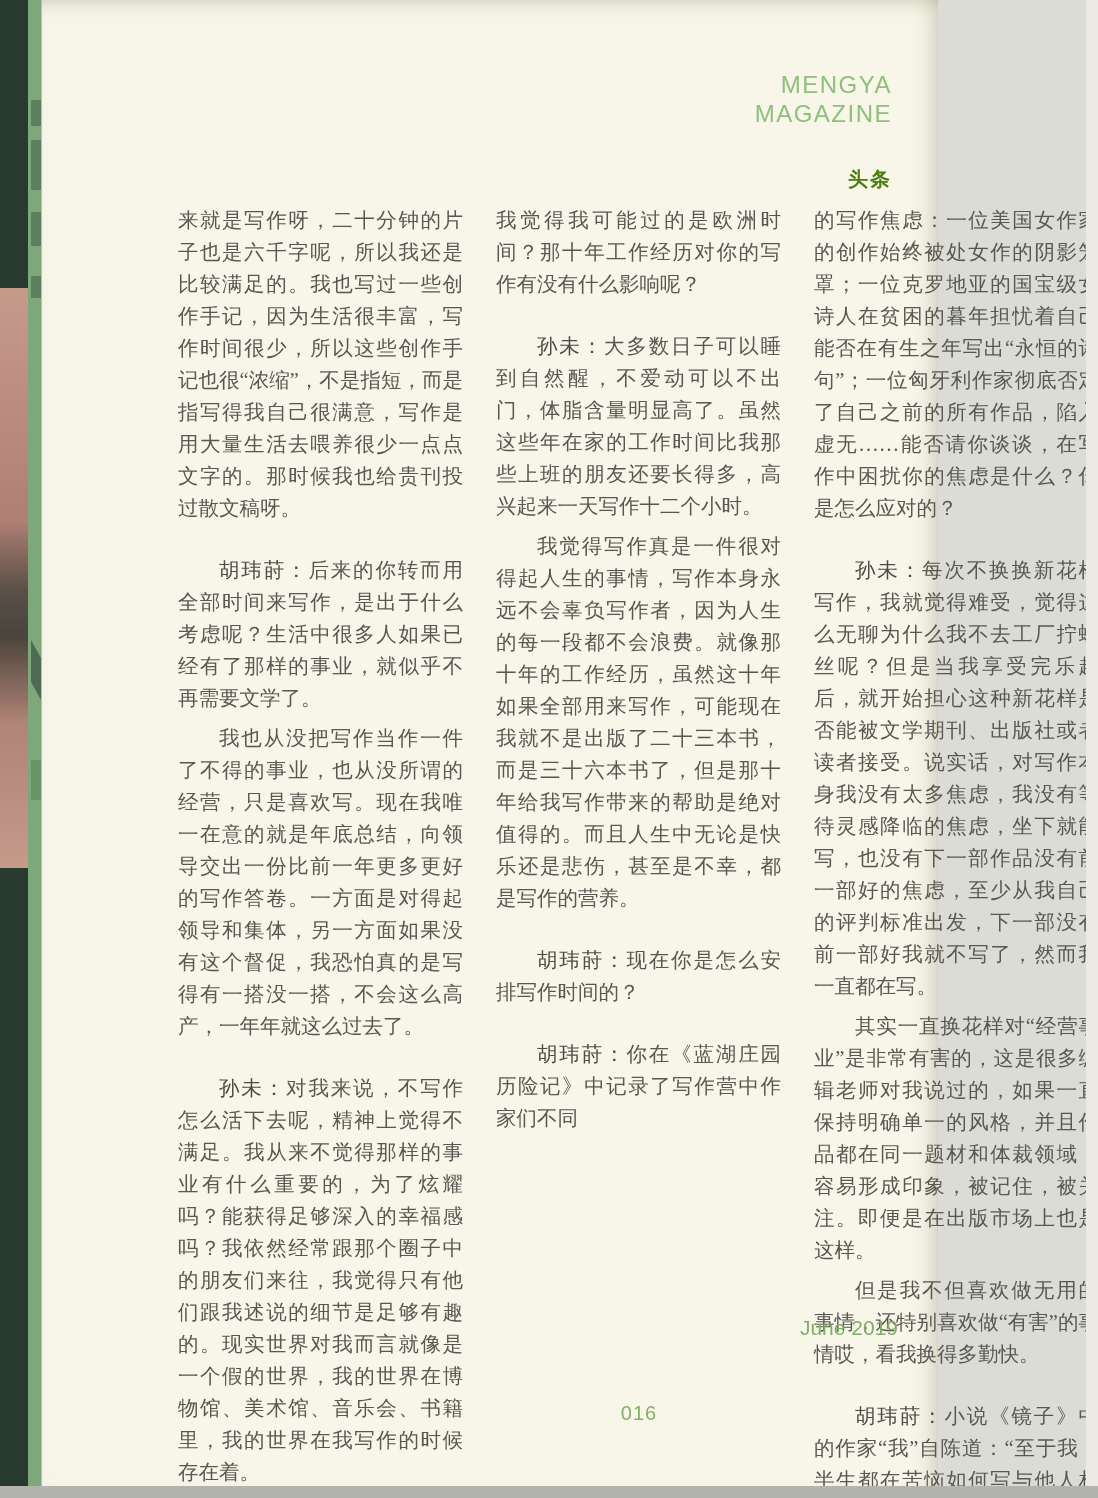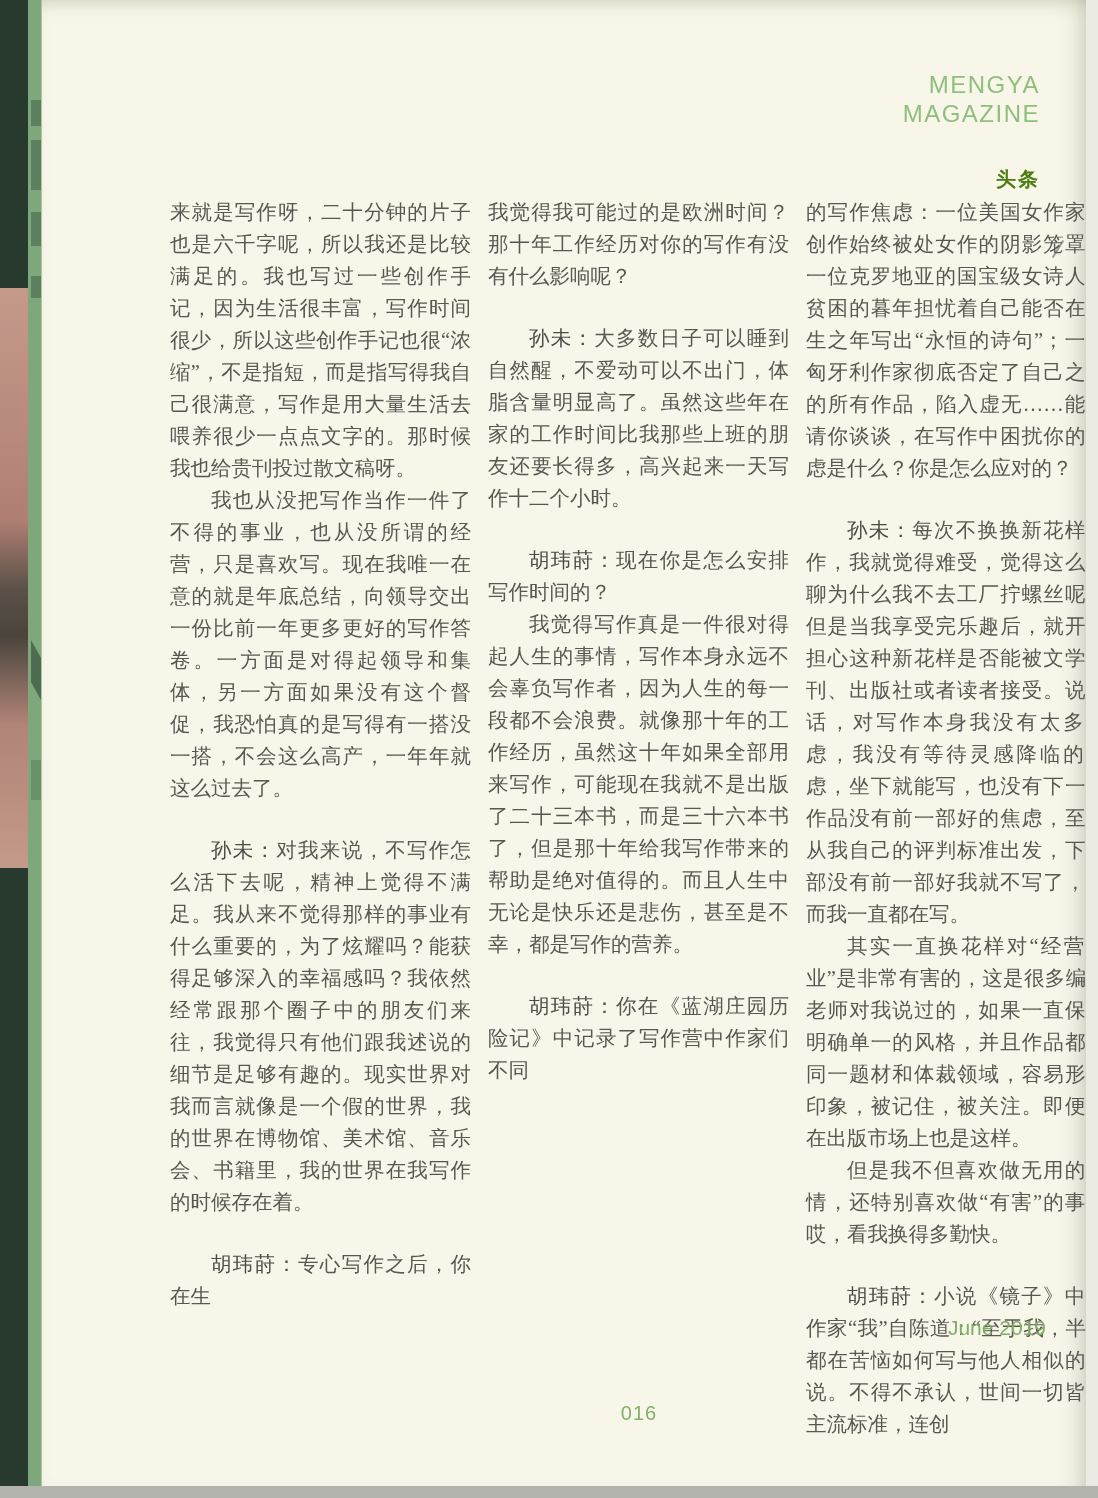--- a/index.html
+++ b/index.html
@@ -3,21 +3,21 @@
 <meta charset="utf-8">
 <style>
   html,body{margin:0;padding:0;}
   body{
     width:1098px;height:1498px;position:relative;overflow:hidden;
     background:#dddddad8;background:#dcdcd6;
     font-family:"Liberation Serif","DejaVu Serif",serif;
   }
   
   .page{
-    position:absolute;left:42px;top:0;width:1044px;height:1488px;
+    position:absolute;left:42px;top:0;width:896px;height:1488px;
     background:#f8f6e9;
     box-shadow:inset -18px 0 26px -18px rgba(120,120,100,.45), inset 0 14px 22px -16px rgba(150,150,120,.5);
   }
   .photo-right-edge{position:absolute;right:0;top:0;width:12px;height:1498px;background:#eceae2;}
   .bottom-table{position:absolute;left:0;bottom:0;width:1098px;height:12px;background:#b3b4ae;}
   
   .spine-dark{position:absolute;left:0;top:0;width:28px;height:1498px;background:#273a2d;}
   .finger{position:absolute;left:0;top:288px;width:28px;height:580px;background:linear-gradient(180deg,#c59a8b,#b07f74 40%,#5a5148 52%,#4a443c 60%,#b08476 75%,#c49a8b);}
   .edge-green{position:absolute;left:28px;top:0;width:16px;height:1488px;background:#7ea87c;box-shadow:inset -3px 0 0 #a9c8a4;}
   .edge-mark{position:absolute;background:#5d7f60;width:10px;left:31px;}
@@ -31,21 +31,21 @@
     font-size:24px;line-height:29px;letter-spacing:1.5px;color:#8fbf7c;font-weight:400;
   }
   .section-label{
     margin-top:38px;font-family:"Liberation Sans","DejaVu Sans",sans-serif;
     font-size:20px;font-weight:700;color:#4d7c0f;letter-spacing:2px;
   }
   
   .columns{position:absolute;left:128px;top:196px;width:938px;display:flex;gap:17px;}
   .col{width:301px;flex:0 0 301px;}
   .para{
-    margin:0;font-size:20.5px;line-height:32px;color:#585751;
+    margin:8px;font-size:20.5px;line-height:32px;color:#585751;
     text-align:justify;text-justify:inter-ideograph;
   }
   .para.indent{text-indent:2em;}
   .para.gap{margin-top:30px;}
   .speaker{font-weight:400;color:#4c4b45;}
   
   .footer-num{
     position:absolute;left:128px;top:1402px;width:938px;text-align:center;
     font-family:"Liberation Sans","DejaVu Sans",sans-serif;font-size:20px;color:#82b169;letter-spacing:1px;
   }
@@ -77,29 +77,30 @@
       <div>MAGAZINE</div>
     </div>
     <div class="section-label">头条</div>
   </div>
 
   <div class="stray-mark"></div>
 
   <div class="columns">
     <div class="col">
         <p class="para">来就是写作呀，二十分钟的片子也是六千字呢，所以我还是比较满足的。我也写过一些创作手记，因为生活很丰富，写作时间很少，所以这些创作手记也很“浓缩”，不是指短，而是指写得我自己很满意，写作是用大量生活去喂养很少一点点文字的。那时候我也给贵刊投过散文稿呀。</p>
+        <p class="para indent gap"><span class="speaker">胡玮莳：</span>后来的你转而用全部时间来写作，是出于什么考虑呢？生活中很多人如果已经有了那样的事业，就似乎不再需要文学了。</p>
         <p class="para indent">我也从没把写作当作一件了不得的事业，也从没所谓的经营，只是喜欢写。现在我唯一在意的就是年底总结，向领导交出一份比前一年更多更好的写作答卷。一方面是对得起领导和集体，另一方面如果没有这个督促，我恐怕真的是写得有一搭没一搭，不会这么高产，一年年就这么过去了。</p>
         <p class="para indent gap"><span class="speaker">孙未：</span>对我来说，不写作怎么活下去呢，精神上觉得不满足。我从来不觉得那样的事业有什么重要的，为了炫耀吗？能获得足够深入的幸福感吗？我依然经常跟那个圈子中的朋友们来往，我觉得只有他们跟我述说的细节是足够有趣的。现实世界对我而言就像是一个假的世界，我的世界在博物馆、美术馆、音乐会、书籍里，我的世界在我写作的时候存在着。</p>
         <p class="para indent gap"><span class="speaker">胡玮莳：</span>专心写作之后，你在生</p>
       </div>
     <div class="col">
         <p class="para">我觉得我可能过的是欧洲时间？那十年工作经历对你的写作有没有什么影响呢？</p>
         <p class="para indent gap"><span class="speaker">孙未：</span>大多数日子可以睡到自然醒，不爱动可以不出门，体脂含量明显高了。虽然这些年在家的工作时间比我那些上班的朋友还要长得多，高兴起来一天写作十二个小时。</p>
+        <p class="para indent">我觉得写作真是一件很对得起人生的事情，写作本身永远不会辜负写作者，因为人生的每一段都不会浪费。就像那十年的工作经历，虽然这十年如果全部用来写作，可能现在我就不是出版了二十三本书，而是三十六本书了，但是那十年给我写作带来的帮助是绝对值得的。而且人生中无论是快乐还是悲伤，甚至是不幸，都是写作的营养。</p>
         <p class="para indent gap"><span class="speaker">胡玮莳：</span>现在你是怎么安排写作时间的？</p>
-        <p class="para indent">我觉得写作真是一件很对得起人生的事情，写作本身永远不会辜负写作者，因为人生的每一段都不会浪费。就像那十年的工作经历，虽然这十年如果全部用来写作，可能现在我就不是出版了二十三本书，而是三十六本书了，但是那十年给我写作带来的帮助是绝对值得的。而且人生中无论是快乐还是悲伤，甚至是不幸，都是写作的营养。</p>
         <p class="para indent gap"><span class="speaker">胡玮莳：</span>你在《蓝湖庄园历险记》中记录了写作营中作家们不同</p>
       </div>
     <div class="col">
         <p class="para">的写作焦虑：一位美国女作家的创作始终被处女作的阴影笼罩；一位克罗地亚的国宝级女诗人在贫困的暮年担忧着自己能否在有生之年写出“永恒的诗句”；一位匈牙利作家彻底否定了自己之前的所有作品，陷入虚无……能否请你谈谈，在写作中困扰你的焦虑是什么？你是怎么应对的？</p>
         <p class="para indent gap"><span class="speaker">孙未：</span>每次不换换新花样写作，我就觉得难受，觉得这么无聊为什么我不去工厂拧螺丝呢？但是当我享受完乐趣后，就开始担心这种新花样是否能被文学期刊、出版社或者读者接受。说实话，对写作本身我没有太多焦虑，我没有等待灵感降临的焦虑，坐下就能写，也没有下一部作品没有前一部好的焦虑，至少从我自己的评判标准出发，下一部没有前一部好我就不写了，然而我一直都在写。</p>
         <p class="para indent">其实一直换花样对“经营事业”是非常有害的，这是很多编辑老师对我说过的，如果一直保持明确单一的风格，并且作品都在同一题材和体裁领域，容易形成印象，被记住，被关注。即便是在出版市场上也是这样。</p>
         <p class="para indent">但是我不但喜欢做无用的事情，还特别喜欢做“有害”的事情哎，看我换得多勤快。</p>
         <p class="para indent gap"><span class="speaker">胡玮莳：</span>小说《镜子》中的作家“我”自陈道：“至于我，半生都在苦恼如何写与他人相似的小说。不得不承认，世间一切皆有主流标准，连创</p>
       </div>
   </div>

